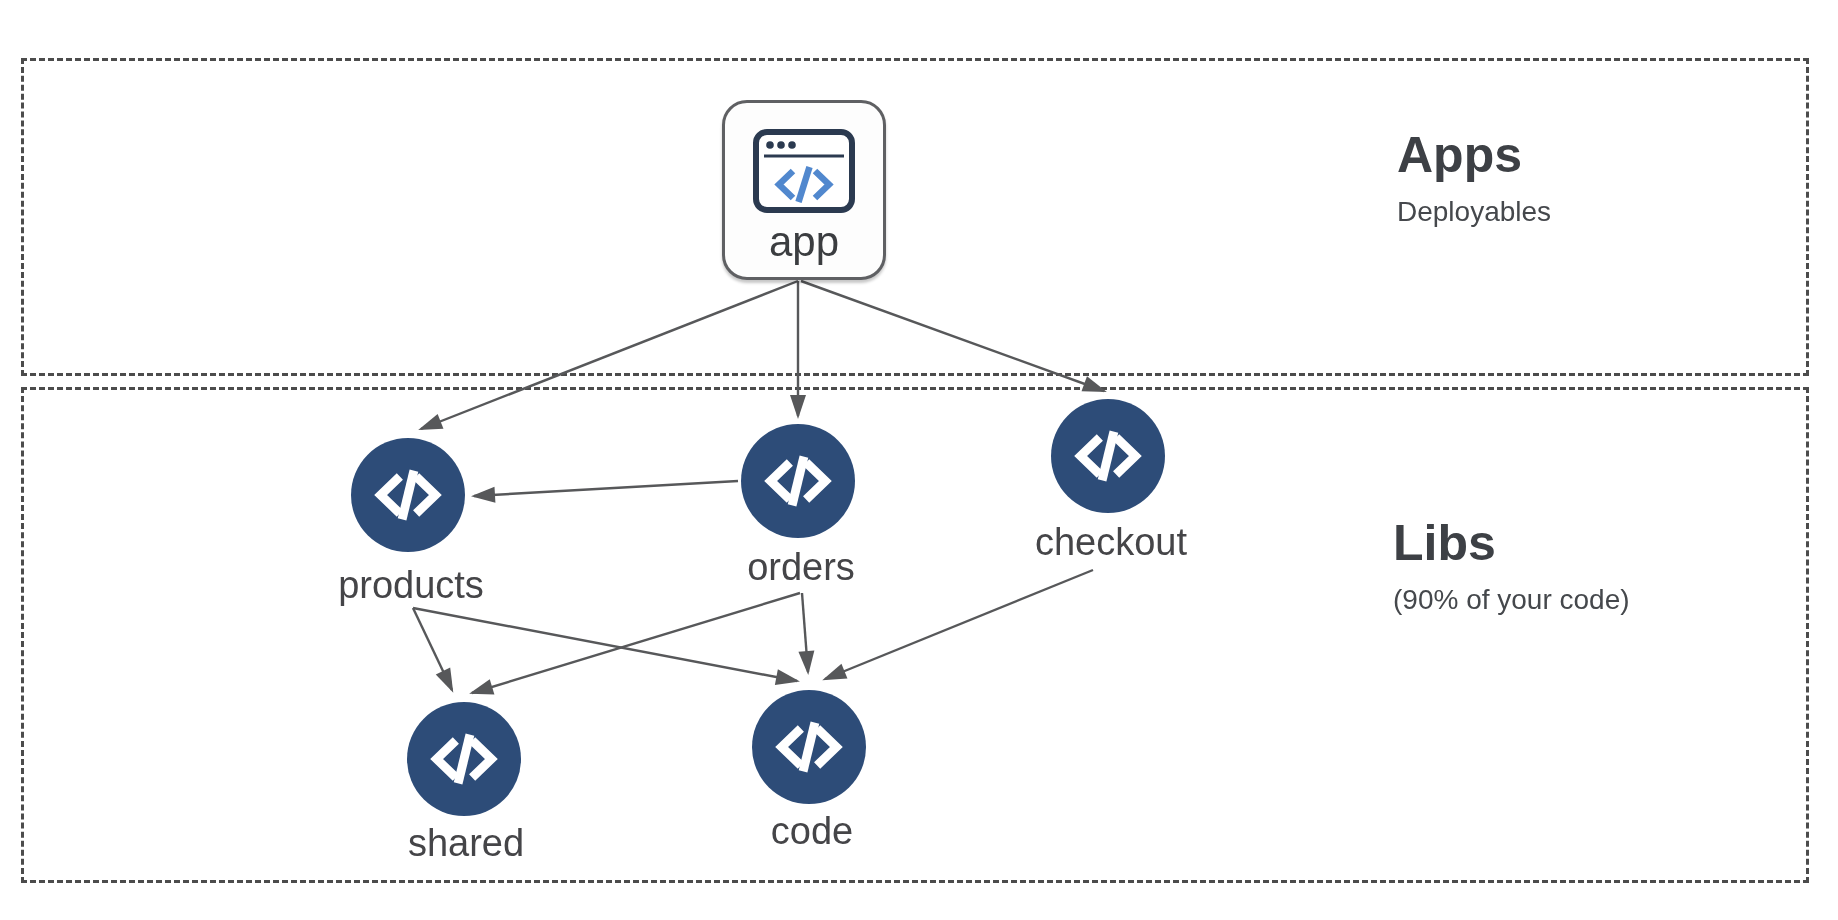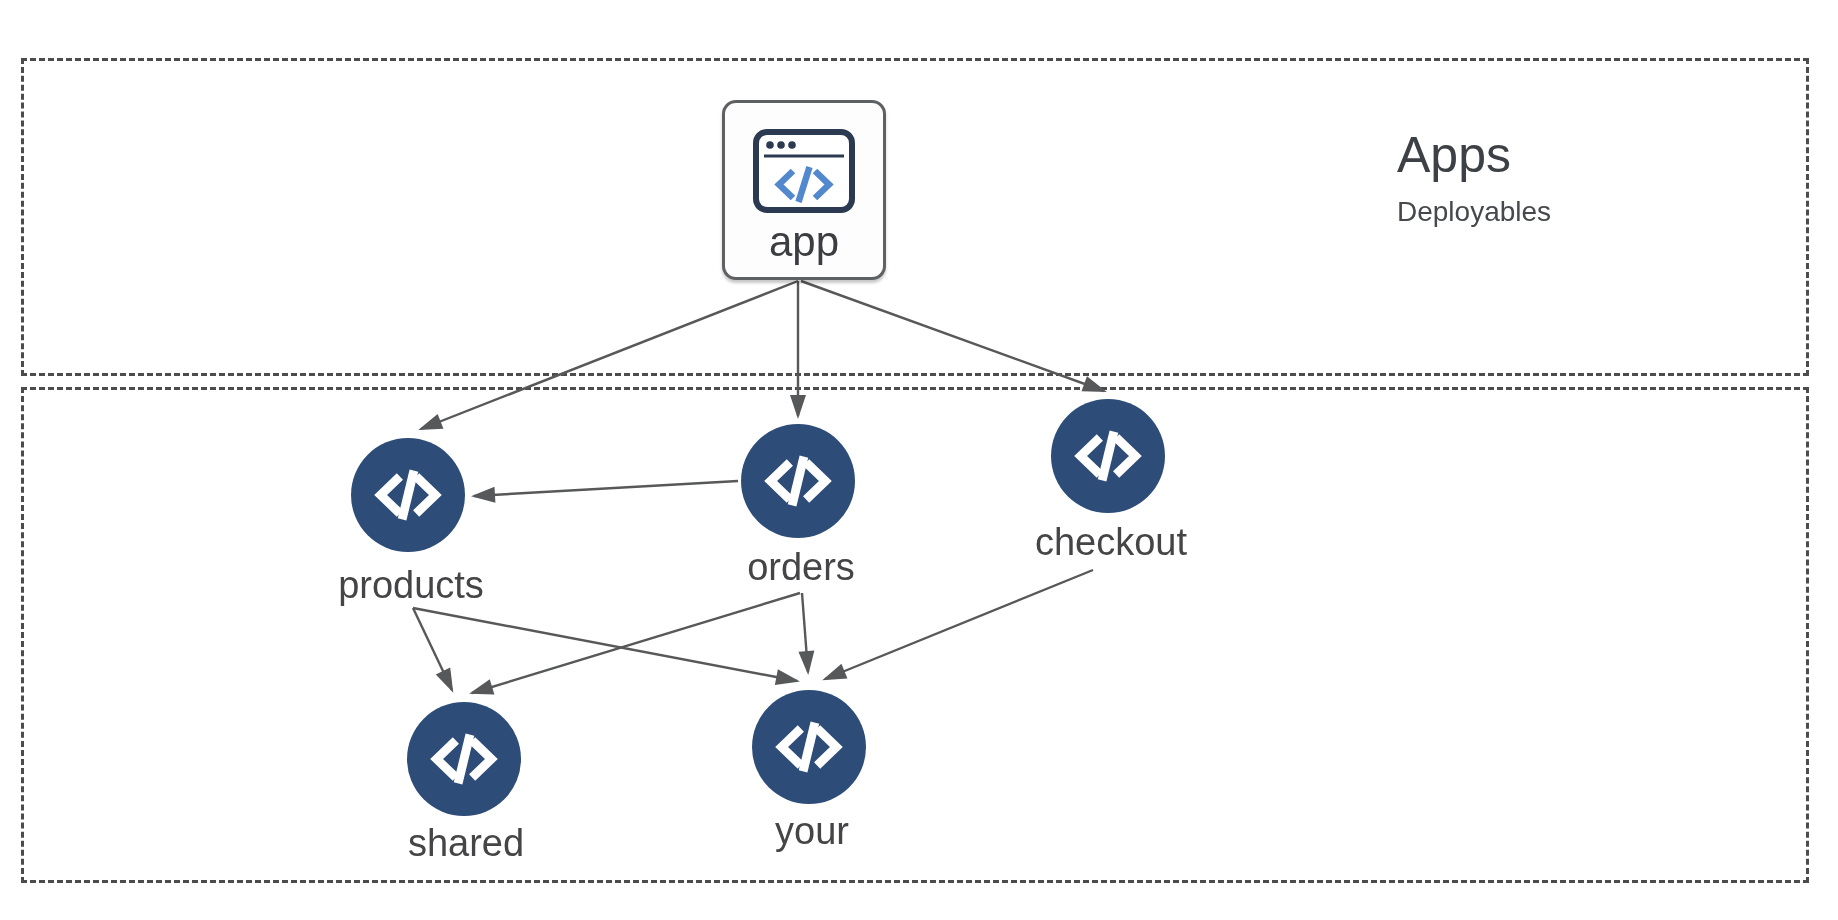--- a/index.html
+++ b/index.html
@@ -16,34 +16,34 @@
   .region-box {
     position: absolute;
     border: 3px dashed #4c4c4c;
     background: transparent;
   }
   .box-apps { left: 21px; top: 58px;  width: 1788px; height: 318px; }
   .box-libs { left: 21px; top: 387px; width: 1788px; height: 496px; }
 
   
   .region-label { position: absolute; }
-  .region-label .region-title { font-size: 50px; font-weight: normal; color: #3d4045; line-height: 58px; }
+  .region-label .region-title { font-size: 50px; font-weight: bold; color: #3d4045; line-height: 58px; }
   .region-label .region-sub   { font-size: 28px; font-weight: normal; color: #45484c; line-height: 50px; margin-top: 3px; }
   .label-apps { left: 1397px; top: 126px; }
   .label-libs { left: 1393px; top: 514px; }
 
   
   #edge-layer { position: absolute; left: 0; top: 0; width: 1838px; height: 920px; pointer-events: none; }
 
   
   .app-node {
     position: absolute; left: 722px; top: 100px; width: 164px; height: 180px;
     background: #fdfdfd;
     border: 3px solid #5f6063;
-    border-radius: 14px;
+    border-radius: 25px;
     box-shadow: 0 3px 3px rgba(0,0,0,0.22);
     display: flex; flex-direction: column; align-items: center;
     z-index: 3;
   }
   .app-node .browser-icon { margin-top: 25px; }
   .app-node .app-label {
     font-size: 42px; color: #3b3d40; margin-top: 5px; line-height: 46px;
   }
 
   
@@ -92,20 +92,22 @@
       <line x1="800" y1="593" x2="472" y2="693" stroke="#57585a" stroke-width="2.4" marker-end="url(#arrow)"></line>
       <line x1="802" y1="593" x2="808" y2="672" stroke="#57585a" stroke-width="2.4" marker-end="url(#arrow)"></line>
       <line x1="1093" y1="570" x2="825" y2="679" stroke="#57585a" stroke-width="2.4" marker-end="url(#arrow)"></line>
     </svg>
 
   <div class="region-label label-apps">
     <div class="region-title">Apps</div>
     <div class="region-sub">Deployables</div>
   </div>
   <div class="region-label label-libs">
+    <div class="region-title">Libs</div>
+    <div class="region-sub">(90% of your code)</div>
   </div>
 
   <div class="app-node">
     <svg class="browser-icon" width="104" height="86" viewBox="0 0 104 86">
       <rect x="4" y="4" width="96" height="78" rx="11" fill="#ffffff" stroke="#2b3a50" stroke-width="6"></rect>
       <circle cx="18" cy="17" r="3.8" fill="#2b3a50"></circle>
       <circle cx="29" cy="17" r="3.8" fill="#2b3a50"></circle>
       <circle cx="40" cy="17" r="3.8" fill="#2b3a50"></circle>
       <line x1="12" y1="28" x2="92" y2="28" stroke="#2b3a50" stroke-width="3"></line>
       <g stroke="#5188ce" stroke-width="6.5" fill="none" stroke-linecap="butt" stroke-linejoin="miter">
@@ -160,15 +162,15 @@
         <polyline points="61,25 87,50 61,75"></polyline>
         <line x1="58" y1="17" x2="42" y2="83"></line>
       </g>
     </svg>
   </div>
 
   <div class="node-label lbl-products">products</div>
   <div class="node-label lbl-orders">orders</div>
   <div class="node-label lbl-checkout">checkout</div>
   <div class="node-label lbl-shared">shared</div>
-  <div class="node-label lbl-core">your</div>
+  <div class="node-label lbl-core">code</div>
 
 </div>
 
 </body></html>

